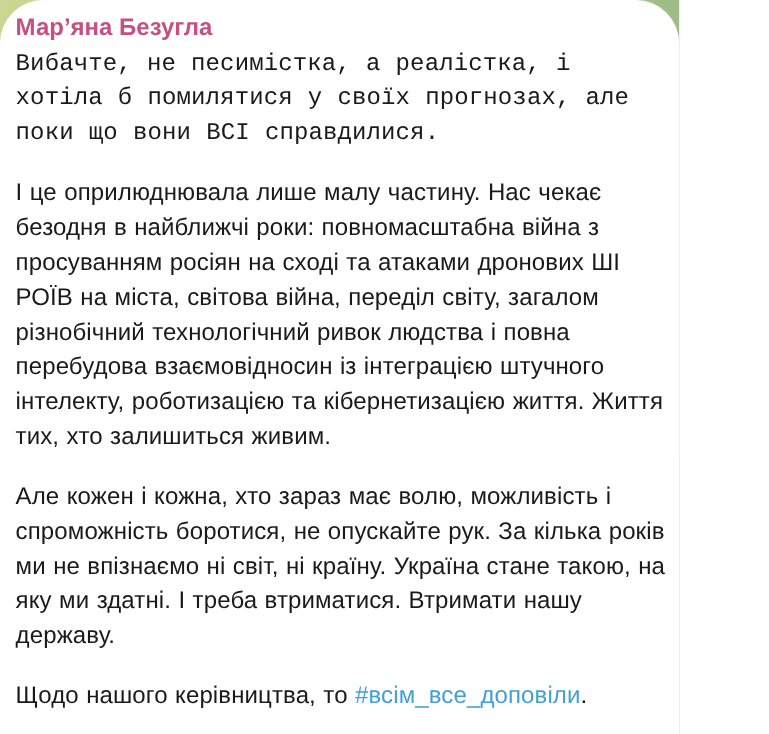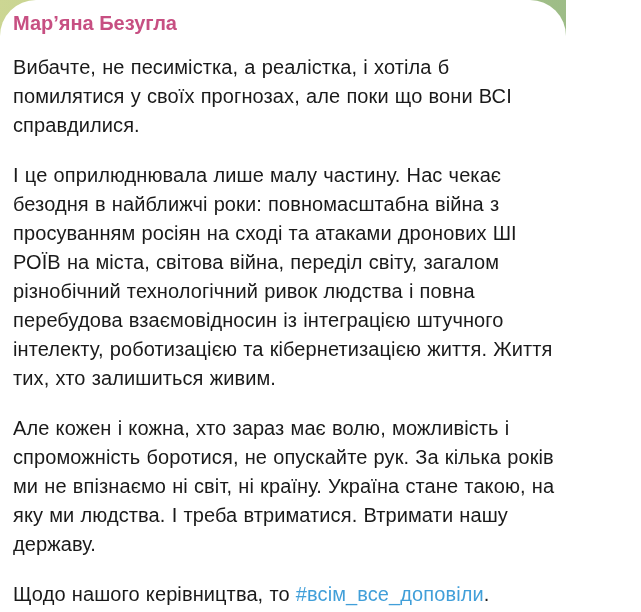--- a/index.html
+++ b/index.html
@@ -36,33 +36,33 @@
     cursor: pointer;
   }
   .msg-text p.para {
     margin: 21px 0 0 0;
     font-size: 20px;
     line-height: 29px;
     color: var(--text-color);
     letter-spacing: 0.1px;
     word-spacing: 0.5px;
   }
-  .msg-text p.para:first-child { margin-top: 16px; }
+  .msg-text p.para:first-child { margin-top: 2px; font-family: Liberation Mono, monospace; }
   a.hashtag {
     color: var(--link-color);
     text-decoration: none;
     cursor: pointer;
   }
 </style>
 </head>
 <body>
 
 <div class="screen">
   <div class="bubble">
     <div class="author">Мар’яна Безугла</div>
     <div class="msg-text">
         <p class="para"><span>Вибачте, не песимістка, а реалістка, і хотіла б помилятися у своїх прогнозах, але поки що вони ВСІ справдилися.</span></p>
         <p class="para"><span>І це оприлюднювала лише малу частину. Нас чекає безодня в найближчі роки: повномасштабна війна з просуванням росіян на сході та атаками дронових ШІ РОЇВ на міста, світова війна, переділ світу, загалом різнобічний технологічний ривок людства і повна перебудова взаємовідносин із інтеграцією штучного інтелекту, роботизацією та кібернетизацією життя. Життя тих, хто залишиться живим.</span></p>
-        <p class="para"><span>Але кожен і кожна, хто зараз має волю, можливість і спроможність боротися, не опускайте рук. За кілька років ми не впізнаємо ні світ, ні країну. Україна стане такою, на яку ми людства. І треба втриматися. Втримати нашу державу.</span></p>
+        <p class="para"><span>Але кожен і кожна, хто зараз має волю, можливість і спроможність боротися, не опускайте рук. За кілька років ми не впізнаємо ні світ, ні країну. Україна стане такою, на яку ми здатні. І треба втриматися. Втримати нашу державу.</span></p>
         <p class="para"><span>Щодо нашого керівництва, то </span><a class="hashtag" href="#">#всім_все_доповіли</a><span>.</span></p>
       </div>
   </div>
 </div>
 
 </body></html>

